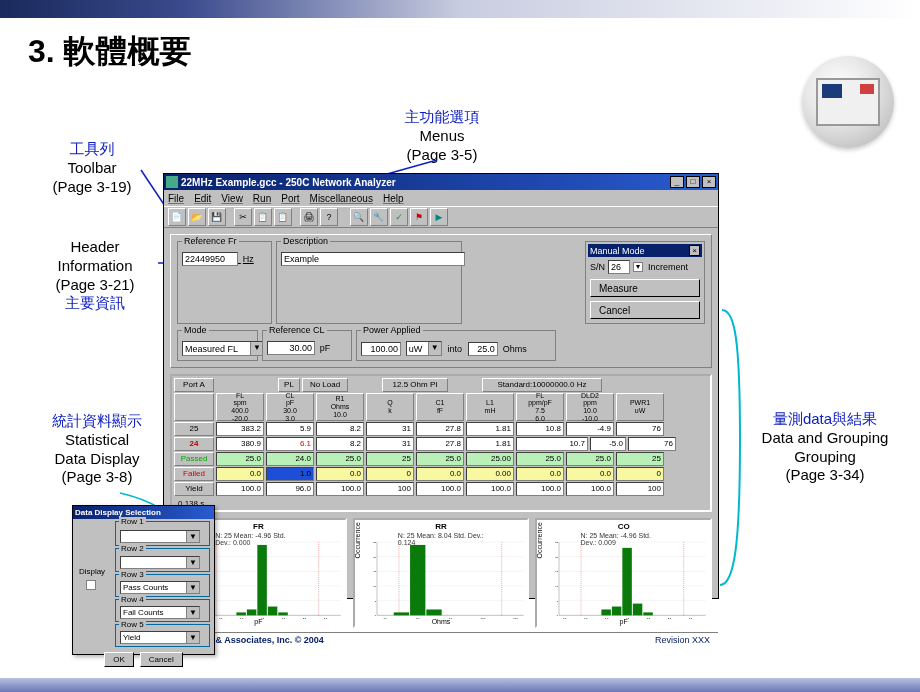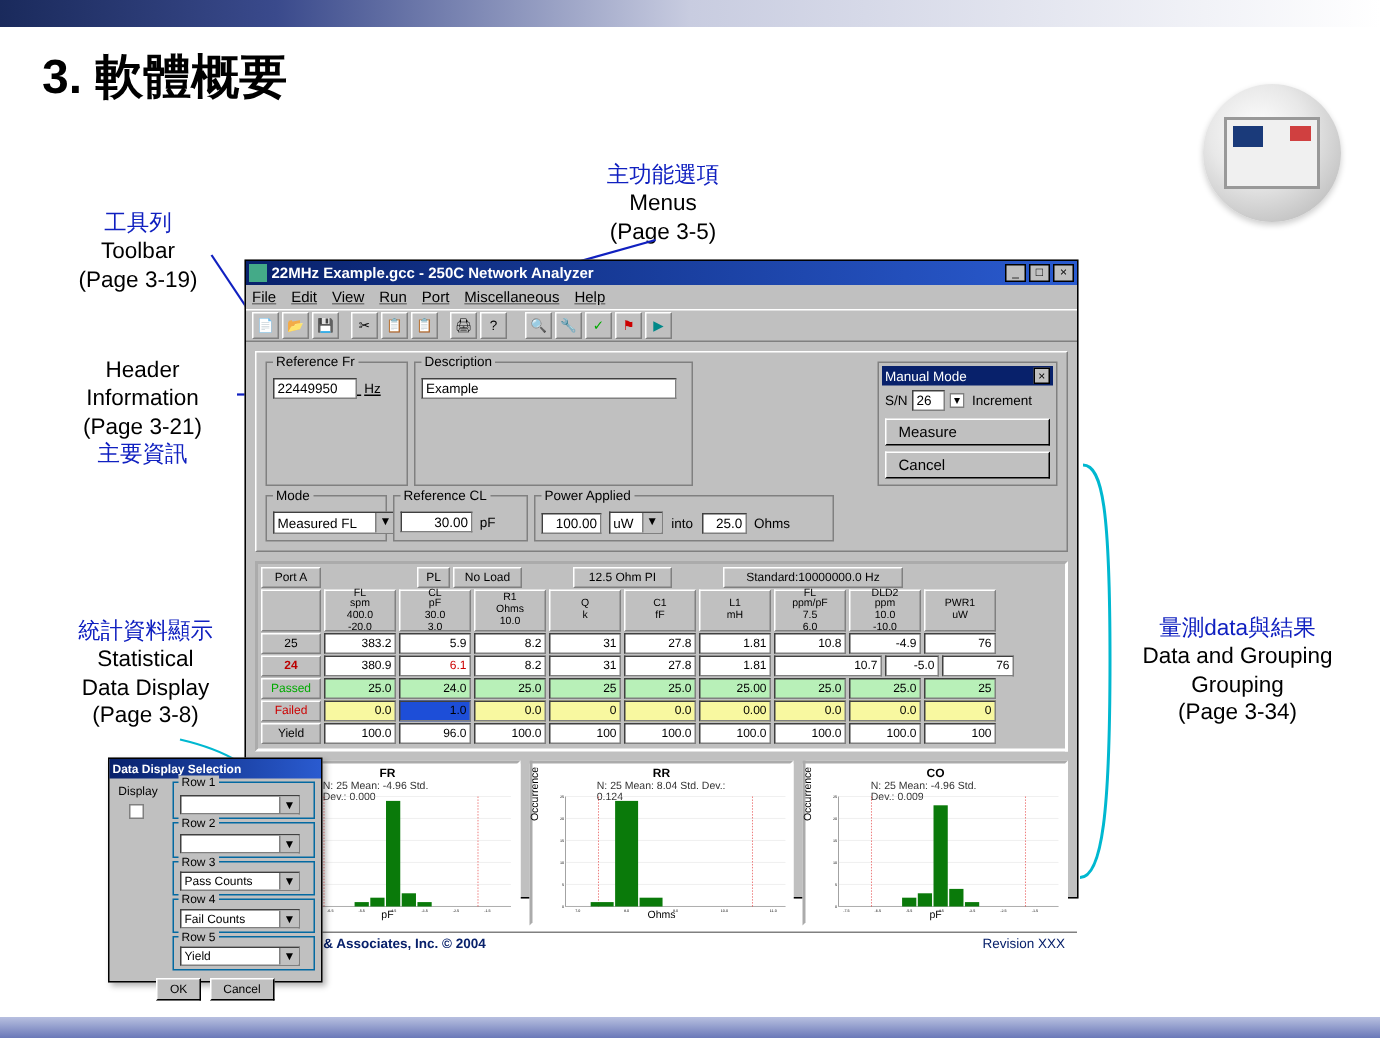--- a/index.html
+++ b/index.html
@@ -283,21 +283,21 @@
 
   <div class="inset-panel" style="padding:4px;">
     <div class="header-area">
       <div class="fieldset" style="width:95px;text-decoration:underline;">
         <span class="fs-legend">Reference Fr</span>
         <span class="textbox" style="width:56px;">22449950</span>
         <span style="font-size:9px;margin-left:2px;">Hz</span>
       </div>
       <div class="fieldset" style="width:186px;">
         <span class="fs-legend">Description</span>
-        <span class="textbox" style="width:170px;">Example</span>
+        <span class="textbox" style="width:184px;">Example</span>
       </div>
       <div style="flex:1"></div>
       <div class="manual-panel">
         <div class="manual-title">
           <span>Manual Mode</span>
           <span style="background:#c0c0c0;color:#000;width:11px;text-align:center;border:1px solid #000;font-size:8px;">×</span>
         </div>
         <div style="padding:3px 2px;display:flex;align-items:center;gap:3px;">
           <span style="font-size:9px;">S/N</span>
           <span class="textbox" style="width:22px;">26</span>
@@ -472,20 +472,21 @@
             <div class="cell" style="width: 48px;">100.0</div>
             <div class="cell" style="width: 48px;">100</div>
             <div class="cell" style="width: 48px;">100.0</div>
             <div class="cell" style="width: 48px;">100.0</div>
             <div class="cell" style="width: 48px;">100.0</div>
             <div class="cell" style="width: 48px;">100.0</div>
             <div class="cell" style="width: 48px;">100</div>
           </div>
         </div>
       </div>
+    <div style="font-size:8px;padding:2px 0 0 4px;">0.138 s</div>
   </div>
 
   <div class="charts">
     <div class="chartbox">
       <div class="chart-title">FR</div>
       <div class="chart-sub">N: 25   Mean: -4.96   Std. Dev.: 0.000</div>
       <div class="chart-ylabel">Occurrence</div>
       <div class="chart-xlabel">pF</div>
       <svg class="chart-plot" id="chart0" viewBox="0 0 300 150" style="overflow: visible;">
           <line x1="0" y1="150" x2="300" y2="150" stroke="#000" stroke-width="0.5"></line>
@@ -617,21 +618,21 @@
     <span>Revision XXX</span>
   </div>
 </div>
 
 <div class="dialog">
   <div class="titlebar" style="height:13px;">
     <div class="tb-text" style="font-size:8px;">Data Display Selection</div>
   </div>
   <div style="display:flex;">
     <div style="width:38px;padding:4px 2px;text-align:center;">
-      <div style="font-size:8px;">Display</div>
+      <div style="font-size:8px;margin-top:44px;">Display</div>
       <div class="checkbox" style="margin-top:4px;"></div>
     </div>
     <div style="flex:1;" id="dlg-rows">
         <div class="dlg-fieldset"><span class="leg">Row 1</span>
     <span class="combo" style="width:80px;height:13px;">
       <span style="flex:1;padding:0 2px;font-size:8px;"></span>
             <span class="arrow" style="height:11px">▼</span>
     </span></div>
         <div class="dlg-fieldset"><span class="leg">Row 2</span>
     <span class="combo" style="width:80px;height:13px;">

